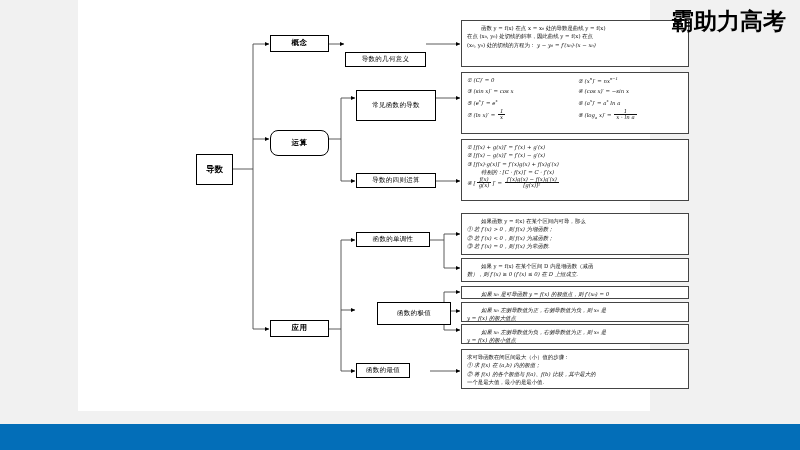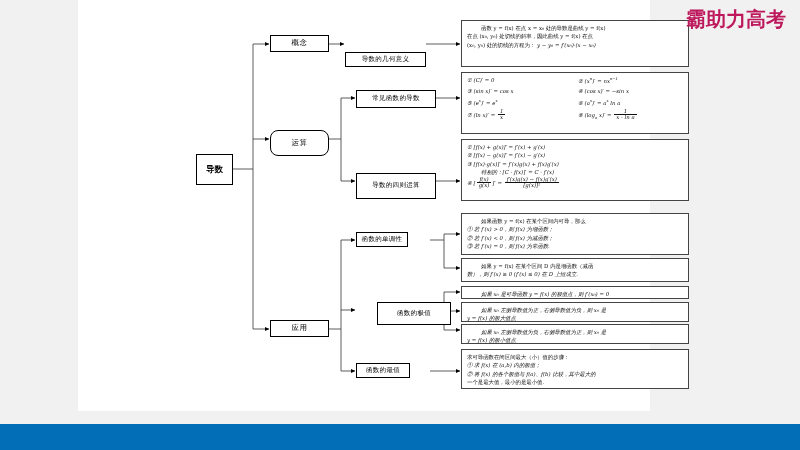--- a/index.html
+++ b/index.html
@@ -32,23 +32,23 @@
   #gap-band {
     position: absolute;
     left: 0; bottom: 26px;
     width: 800px; height: 8px;
     background: #f1f1f1;
   }
   
   #watermark {
     position: absolute;
     right: 14px; top: 6px;
-    font-size: 20px;
+    font-size: 23px;
     font-weight: bold;
-    color: #be185d;
+    color: #000000;
     letter-spacing: 0px;
     font-family: "DejaVu Sans", sans-serif;
     white-space: nowrap;
   }
   
   #wires {
     position: absolute;
     left: 0; top: 0;
     width: 800px; height: 450px;
     pointer-events: none;
@@ -68,21 +68,21 @@
     white-space: nowrap;
   }
   .node.root {
     font-weight: bold;
     font-size: 8.5px;
     flex-direction: column;
     box-shadow: 0 0 0 1px #fff inset;
     justify-content: center;
   }
   .node.lvl2 {
-    font-weight: normal;
+    font-weight: bold;
     font-size: 7.5px;
     letter-spacing: 0.5px;
   }
   .node.lvl3 {
     font-size: 6.5px;
     letter-spacing: 0.3px;
   }
   
   .cbox {
     position: absolute;
@@ -188,29 +188,29 @@
     </div>
 
     <div class="node lvl2" style="left:192px; top:320px; width:59px; height:17px;">
       <span>应用</span>
     </div>
 
     <div class="node lvl3" style="left:267px; top:52px; width:81px; height:15px;">
       <span>导数的几何意义</span>
     </div>
 
-    <div class="node lvl3" style="left:278px; top:90px; width:80px; height:18px;">
+    <div class="node lvl3" style="left:278px; top:90px; width:80px; height:31px;">
       <span>常见函数的导数</span>
     </div>
 
-    <div class="node lvl3" style="left:278px; top:173px; width:80px; height:26px;">
+    <div class="node lvl3" style="left:278px; top:173px; width:80px; height:15px;">
       <span>导数的四则运算</span>
     </div>
 
-    <div class="node lvl3" style="left:278px; top:232px; width:52px; height:15px;">
+    <div class="node lvl3" style="left:278px; top:232px; width:74px; height:15px;">
       <span>函数的单调性</span>
     </div>
 
     <div class="node lvl3" style="left:278px; top:302px; width:74px; height:23px;margin-left:21px;">
       <span>函数的极值</span>
     </div>
 
     <div class="node lvl3" style="left:278px; top:363px; width:54px; height:15px;">
       <span>函数的最值</span>
     </div>

